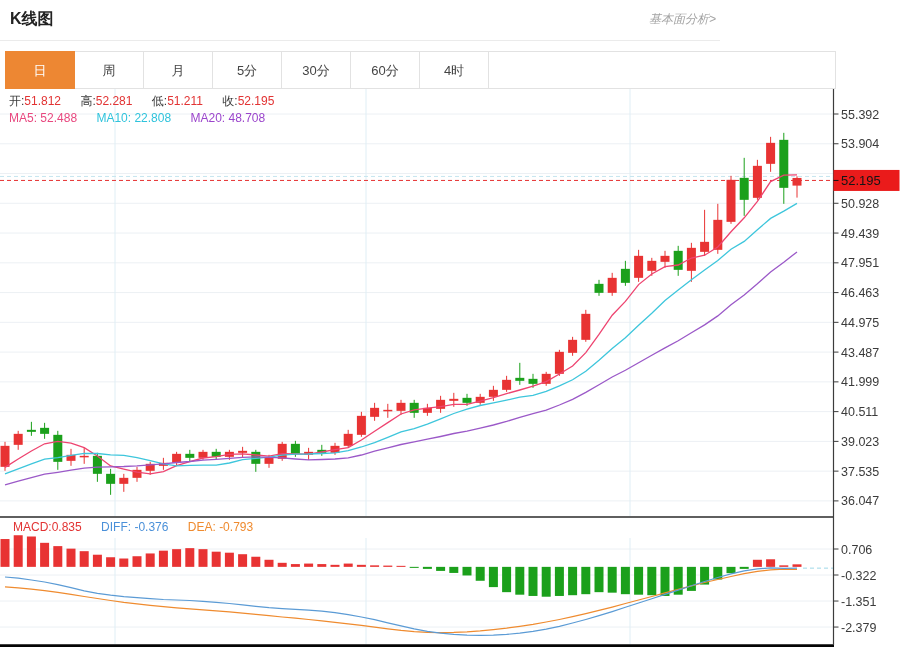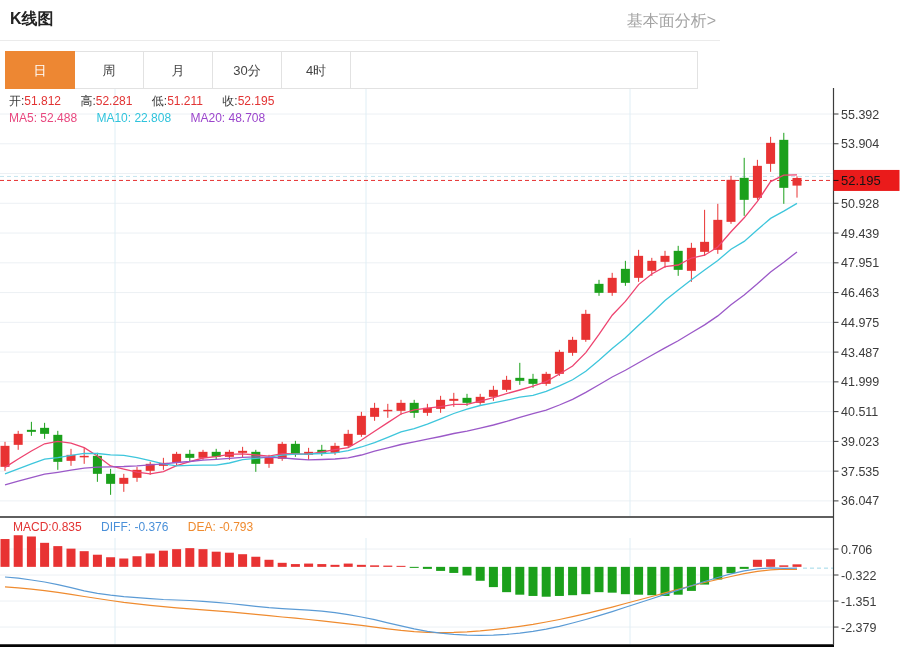--- a/index.html
+++ b/index.html
@@ -1,20 +1,20 @@
 <!DOCTYPE html>
 <html><head>
 <meta charset="utf-8">
 <style>
   html,body{margin:0;padding:0;background:#fff;}
   body{width:907px;height:648px;position:relative;overflow:hidden;
        font-family:"Liberation Sans","DejaVu Sans",sans-serif;color:#333;}
   .header{position:absolute;top:0;left:0;width:720px;height:40px;border-bottom:1px solid #ebebeb;background:#fff;}
   .page-title{position:absolute;left:10px;top:9px;font-size:16px;font-weight:bold;color:#222;}
-  .fund-link{position:absolute;right:4px;top:11px;font-size:16px;color:#a3a3a3;text-decoration:none;cursor:pointer;}
+  .fund-link{position:absolute;right:4px;top:11px;font-size:12px;color:#a3a3a3;text-decoration:none;cursor:pointer;font-style:italic;}
   .tabbar{position:absolute;top:51px;left:5px;display:flex;z-index:5;}
   .tab{width:70px;height:38px;line-height:38px;text-align:center;font-size:13px;color:#444;
        background:#fff;border:1px solid #e2e2e2;margin-left:-1px;box-sizing:border-box;cursor:pointer;}
   .tab:first-child{margin-left:0;}
   .tab.active{background:#ed8733;border-color:#ed8733;color:#fff;position:relative;z-index:2;}
   .tab-filler{width:347px;height:38px;border:1px solid #e2e2e2;border-left:none;box-sizing:border-box;background:#fff;}
   svg#chart{position:absolute;left:0;top:0;pointer-events:none;}
   svg text{font-family:"Liberation Sans","DejaVu Sans",sans-serif;}
   .inforow{position:absolute;left:9px;font-size:12px;z-index:6;white-space:nowrap;}
   .inforow .pair{margin-right:16px;}
@@ -31,21 +31,23 @@
 
 <div class="header">
   <div class="page-title">K线图</div>
   <a class="fund-link">基本面分析&gt;</a>
 </div>
 
 <div class="tabbar">
     <div class="tab active">日</div>
     <div class="tab">周</div>
     <div class="tab">月</div>
+    <div class="tab">5分</div>
     <div class="tab">30分</div>
+    <div class="tab">60分</div>
     <div class="tab">4时</div>
     <div class="tab-filler"></div>
   </div>
 
 <svg id="chart" width="907" height="648">
     <g>
       <line x1="0" y1="114" x2="833" y2="114" stroke="#ecf0f4" stroke-width="1"></line>
       <line x1="0" y1="143.76" x2="833" y2="143.76" stroke="#ecf0f4" stroke-width="1"></line>
       <line x1="0" y1="173.52000000000012" x2="833" y2="173.52000000000012" stroke="#ecf0f4" stroke-width="1"></line>
       <line x1="0" y1="203.28000000000011" x2="833" y2="203.28000000000011" stroke="#ecf0f4" stroke-width="1"></line>

